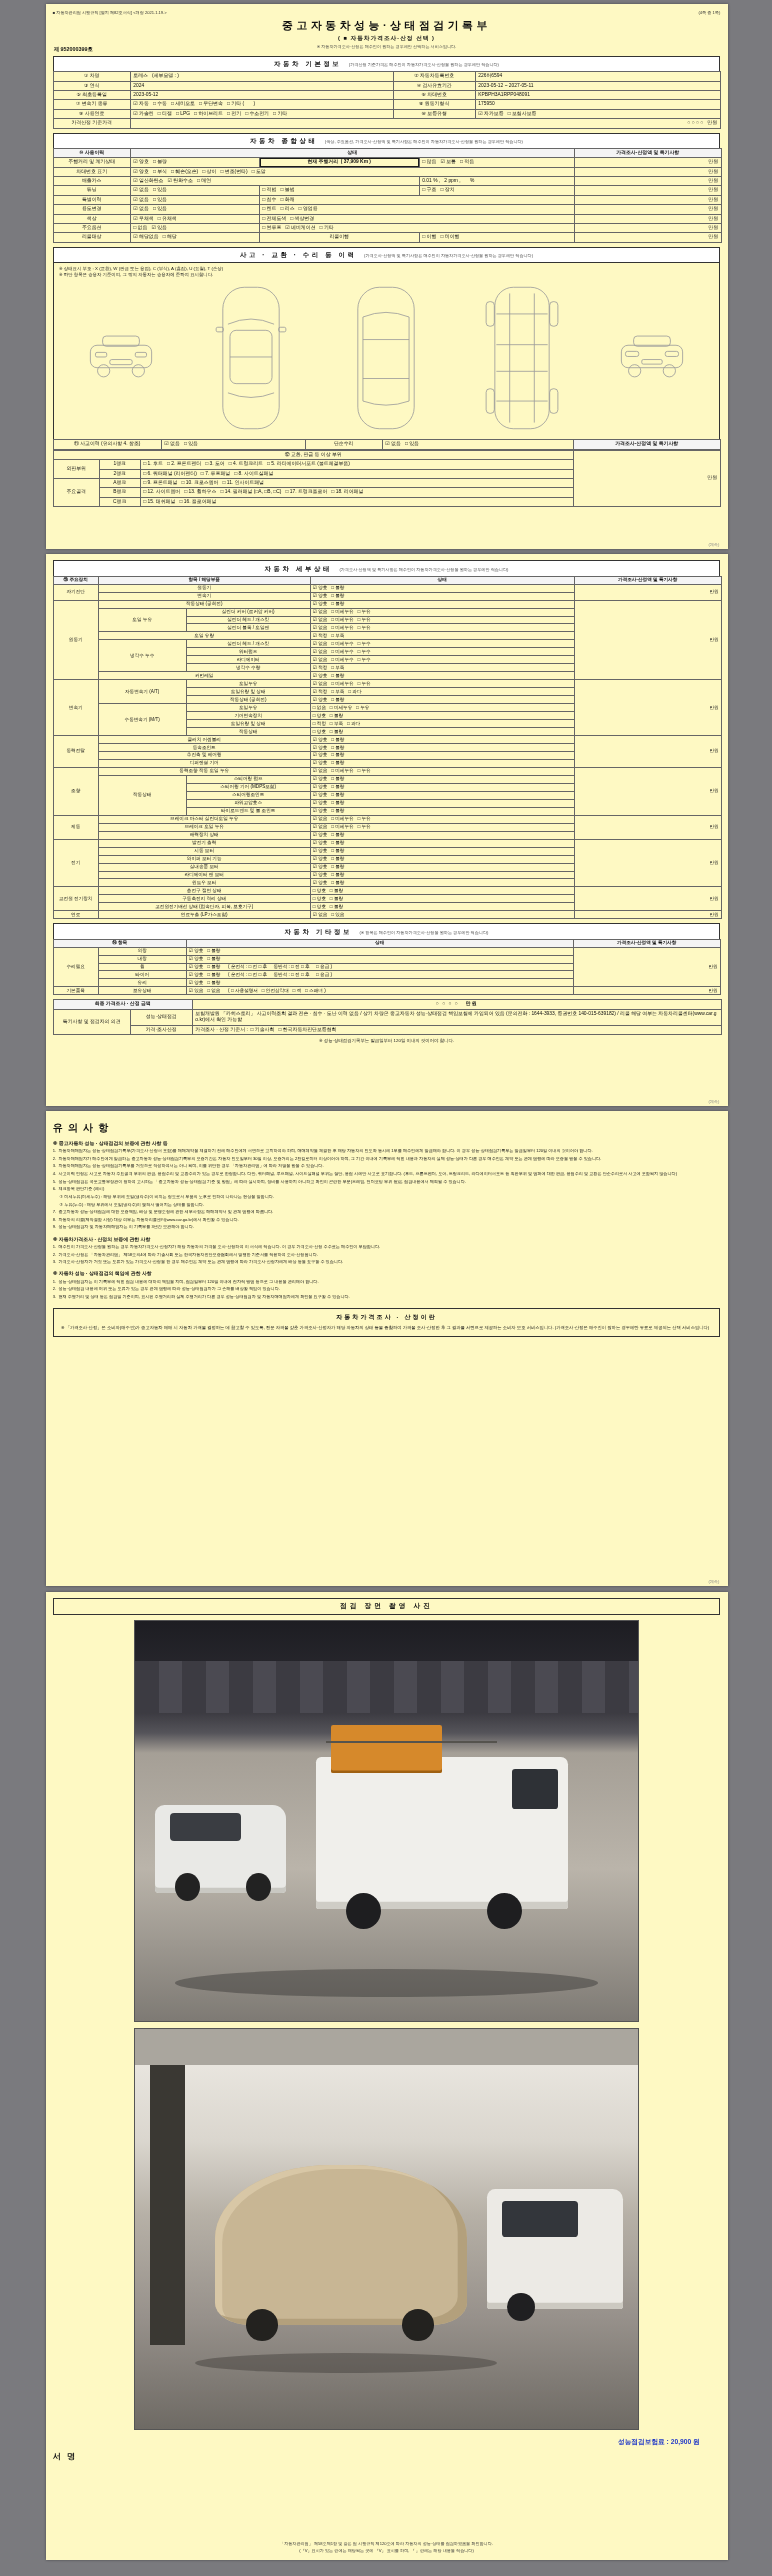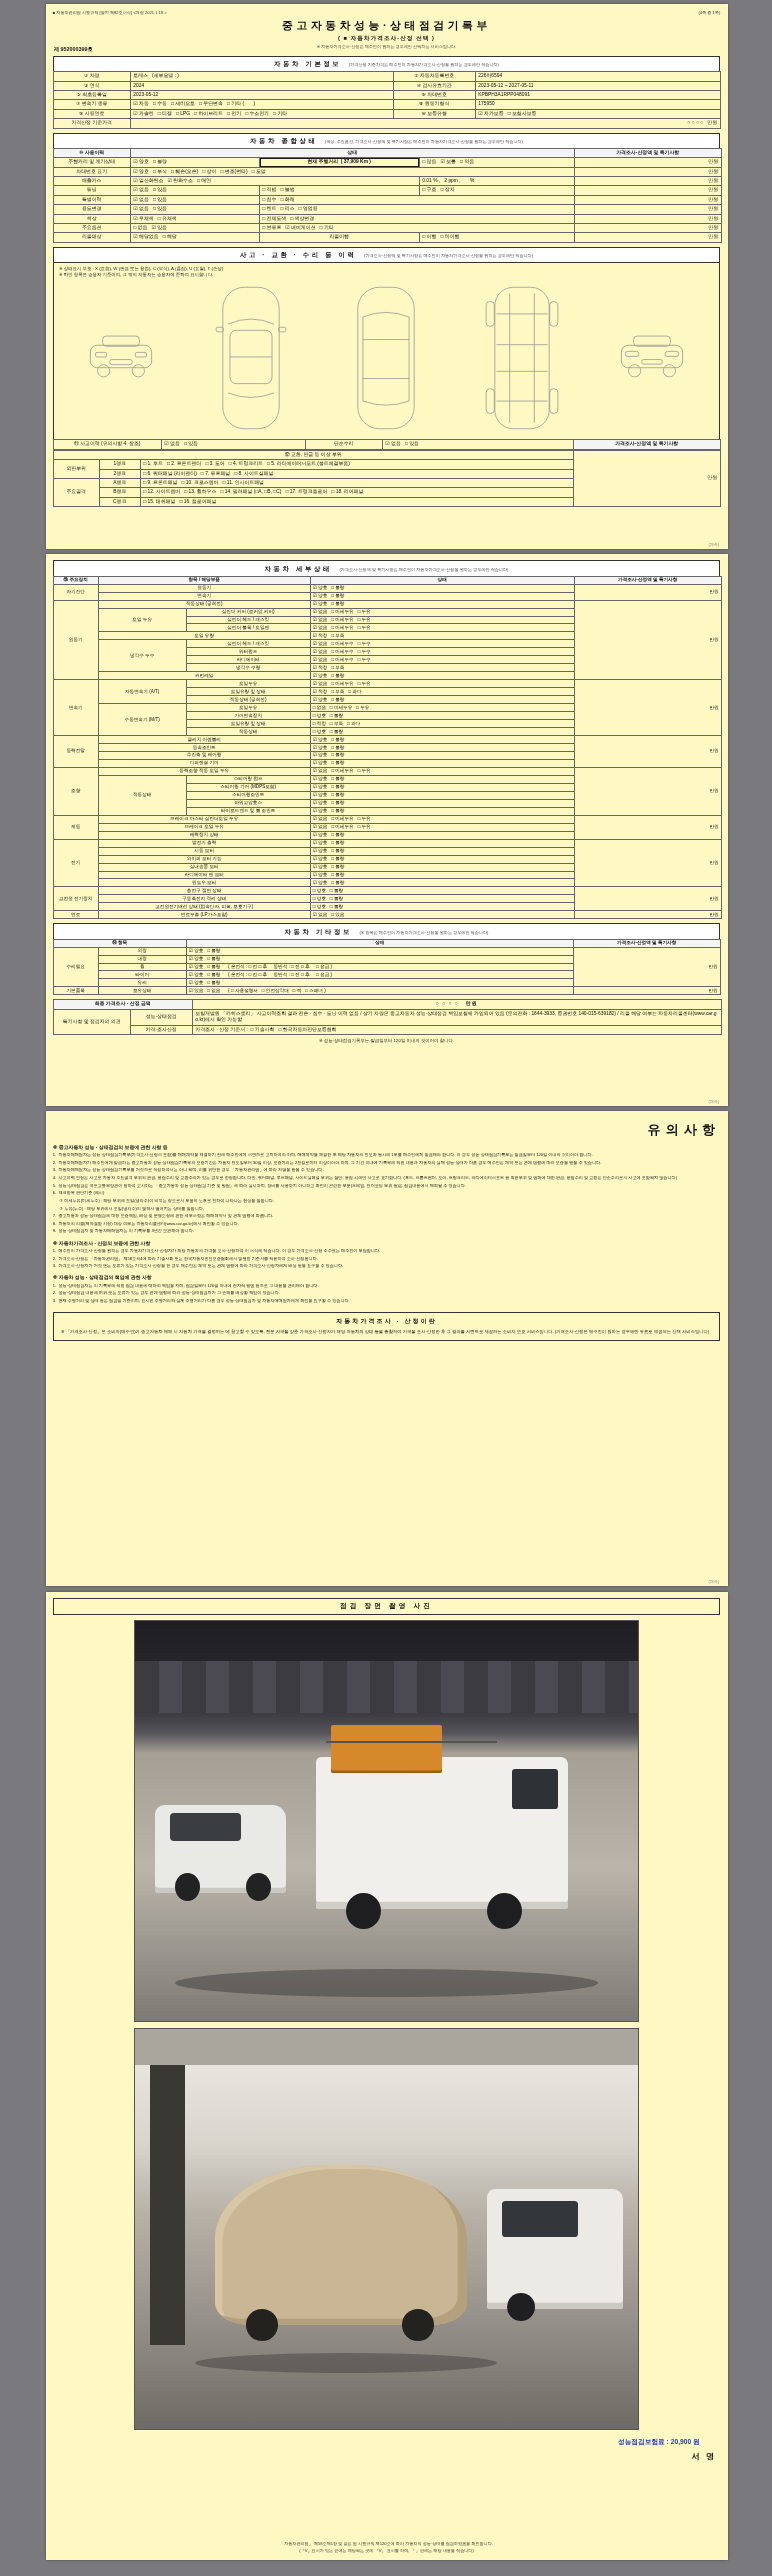--- a/index.html
+++ b/index.html
@@ -41,35 +41,35 @@
   td.rt{text-align:right; color:#222;}
   td.box{text-align:center; font-weight:700; box-shadow:inset 0 0 0 1px #1a1a1a;}
   td.ctrb{text-align:center; font-weight:700; letter-spacing:1px;}
   td.sm{font-size:4.3px; line-height:1.35;}
 
   .diagram-wrap{border:0.8px solid #333; border-bottom:none; padding:2.6px 5.2px 4.1px 5.2px;}
   .legend-line{font-size:4.4px; color:#222; line-height:1.45;}
   .diagrams{display:flex; justify-content:space-around; align-items:center; height:155px; margin-top:2.1px;}
   .diagrams svg{stroke:#9a9a9a; fill:none; stroke-width:1.6;}
 
-  .notes-title{text-align:right; font-size:13px; font-weight:700; letter-spacing:5.2px; margin:3.1px 0 5.2px 0;}
+  .notes-title{text-align:left; font-size:10px; font-weight:700; letter-spacing:5.2px; margin:3.1px 0 5.2px 0;}
   .note-heading{font-size:4.9px; font-weight:700; margin:5.2px 0 2.1px 0;}
   .note-item{font-size:4.1px; line-height:1.5; margin:1.5px 0; color:#111; text-align:justify; white-space:pre-wrap;}
   .price-box{border:0.8px solid #333; margin-top:8.2px; padding:4.1px 7.2px;}
   .price-box-title{text-align:center; font-size:6px; font-weight:700; letter-spacing:2.1px; margin-bottom:3.1px;}
   .price-box-body{font-size:4.3px; line-height:1.55; text-align:justify;}
 
   .photo-header{border:0.8px solid #333; text-align:center; font-size:6.7px; font-weight:700; letter-spacing:3.1px; padding:3.1px; margin-bottom:5.2px;}
   .photo{width:505px; height:402px; margin:0 auto 6.2px auto; position:relative; overflow:hidden; border:0.5px solid #555;}
   .ph1{background:linear-gradient(180deg,#1d1d22 0%,#2d2c33 20%,#55545a 28%,#a59f96 33%,#bab4aa 62%,#7e7a74 100%);}
   .ph2{background:linear-gradient(180deg,#efece6 0%,#dad6ce 28%,#b7b1a7 46%,#97918b 72%,#6e6a64 100%);}
   .shape{position:absolute;}
   .sig-row{position:relative; margin-top:7.2px; height:30px;}
   .premium{position:absolute; right:20.6px; top:0; font-size:6.7px; font-weight:700; color:#2038c8;}
-  .sign-label{position:absolute; left:0; right:0; top:13.4px; text-align:right; font-size:8.2px; font-weight:700; letter-spacing:6.2px;}
+  .sign-label{position:absolute; left:0; right:0; top:13.4px; text-align:left; font-size:8.2px; font-weight:700; letter-spacing:6.2px;}
   .foot-lines{position:absolute; bottom:5.2px; left:0; right:0; text-align:center;}
   .foot-line{font-size:4.1px; color:#333; line-height:1.6;}
   .cont-mark{position:absolute; right:8.2px; bottom:2.1px; font-size:4.1px; color:#888;}
 </style>
 </head>
 <body>
 
 <div class="page p1">
   <div class="topnote">
     <span>■ 자동차관리법 시행규칙 [별지 제82호서식] &lt;개정 2021.1.19.&gt;</span>

